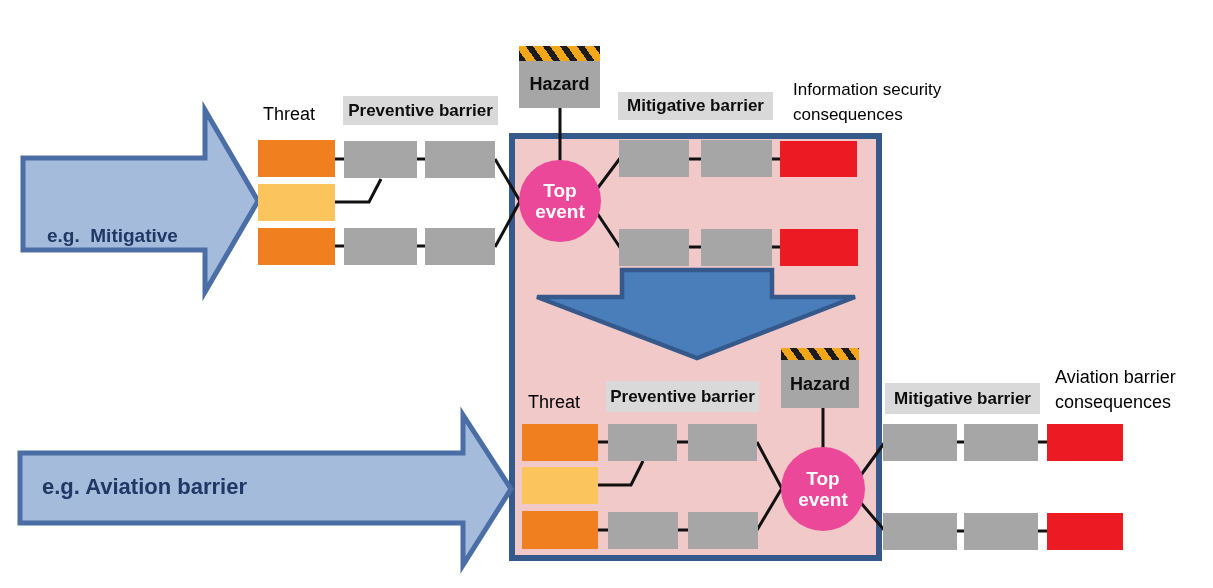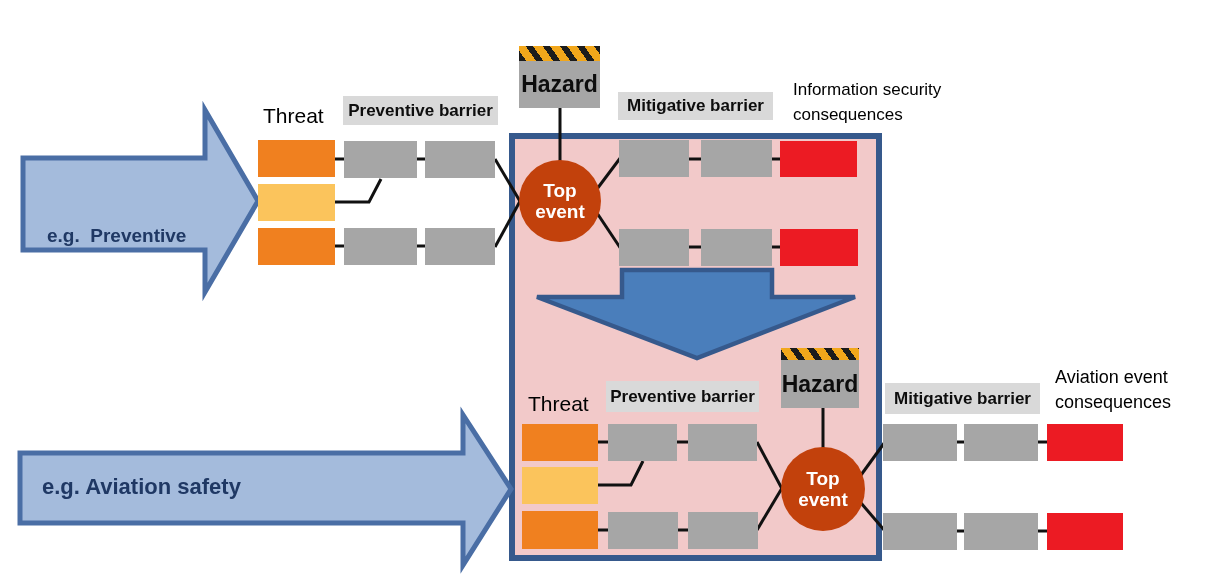--- a/index.html
+++ b/index.html
@@ -15,34 +15,34 @@
   .box{position:absolute;z-index:3;}
   .grayb{background:#A6A6A6;}
   .orangeb{background:#F0801F;}
   .amberb{background:#FBC45C;}
   .redb{background:#EC1B23;}
   .lbl{
     position:absolute;z-index:3;background:#D9D9D9;color:#0d0d0d;
     font-weight:bold;font-size:17px;text-align:center;line-height:29px;white-space:nowrap;
   }
   .heading{position:absolute;z-index:3;color:#000;font-weight:normal;white-space:nowrap;}
-  .threat-h{font-size:21px;}
+  .threat-h{font-size:18px;}
   .conseq-h{font-size:17px;line-height:25px;}
   .topevent{
-    position:absolute;z-index:4;background:#c2410c;border-radius:50%;
+    position:absolute;z-index:4;background:#ec4899;border-radius:50%;
     color:#fff;font-weight:bold;font-size:19px;line-height:21px;text-align:center;
     display:flex;flex-direction:column;justify-content:center;
   }
   .hazard{position:absolute;z-index:3;}
   .hazard-stripe{
     width:100%;
     background:repeating-linear-gradient(55deg,#1c1c1c 0 6px,#F2A71B 6px 14px);
   }
   .hazard-body{
-    width:100%;background:#A6A6A6;color:#0d0d0d;font-weight:bold;font-size:23px;
+    width:100%;background:#A6A6A6;color:#0d0d0d;font-weight:bold;font-size:18px;
     text-align:center;display:flex;align-items:center;justify-content:center;
   }
   .bigarrow-text{position:absolute;z-index:3;color:#1F3864;font-weight:bold;white-space:pre;}
 </style>
 </head>
 <body>
 
 <div id="canvas">
 
   <div class="pinkbox"></div>
@@ -84,23 +84,23 @@
       <line x1="861" y1="475" x2="885" y2="442"></line>
       <line x1="861" y1="503" x2="885" y2="531"></line>
       <line x1="957" y1="442" x2="964" y2="442"></line>
       <line x1="1038" y1="442" x2="1047" y2="442"></line>
       <line x1="957" y1="531" x2="964" y2="531"></line>
       <line x1="1038" y1="531" x2="1047" y2="531"></line>
     </g>
   </svg>
 
   <div class="bigarrow-text" style="left:47px;top:178px;font-size:19px;line-height:23px;">
-    <div>e.g.  Preventive</div>
+    <div>e.g.  Mitigative</div>
   </div>
-  <div class="bigarrow-text" style="left:42px;top:474px;font-size:22px;">e.g. Aviation safety</div>
+  <div class="bigarrow-text" style="left:42px;top:474px;font-size:22px;">e.g. Aviation barrier</div>
 
   <div class="heading threat-h" style="left:263px;top:104px;">Threat</div>
   <div class="lbl" style="left:343px;top:96px;width:155px;height:29px;">Preventive barrier</div>
   <div class="lbl" style="left:618px;top:92px;width:155px;height:28px;line-height:28px;">Mitigative barrier</div>
   <div class="heading conseq-h" style="left:793px;top:77px;">
     <div>Information security</div>
     <div>consequences</div>
   </div>
 
   <div class="hazard" style="left:519px;top:46px;width:81px;">
@@ -127,21 +127,21 @@
   <div class="box grayb" style="left:619px;top:229px;width:70px;height:37px;"></div>
   <div class="box grayb" style="left:701px;top:229px;width:71px;height:37px;"></div>
 
   <div class="box redb" style="left:780px;top:141px;width:77px;height:36px;"></div>
   <div class="box redb" style="left:780px;top:229px;width:78px;height:37px;"></div>
 
   <div class="heading threat-h" style="left:528px;top:392px;">Threat</div>
   <div class="lbl" style="left:606px;top:381px;width:153px;height:31px;line-height:31px;">Preventive barrier</div>
   <div class="lbl" style="left:885px;top:383px;width:155px;height:31px;line-height:31px;">Mitigative barrier</div>
   <div class="heading conseq-h" style="left:1055px;top:365px;font-size:18px;">
-    <div>Aviation event</div>
+    <div>Aviation barrier</div>
     <div>consequences</div>
   </div>
 
   <div class="hazard" style="left:781px;top:348px;width:78px;">
     <div class="hazard-stripe" style="height:12px;"></div>
     <div class="hazard-body" style="height:48px;">Hazard</div>
   </div>
 
   <div class="box orangeb" style="left:522px;top:424px;width:76px;height:37px;"></div>
   <div class="box amberb" style="left:522px;top:467px;width:76px;height:37px;"></div>

